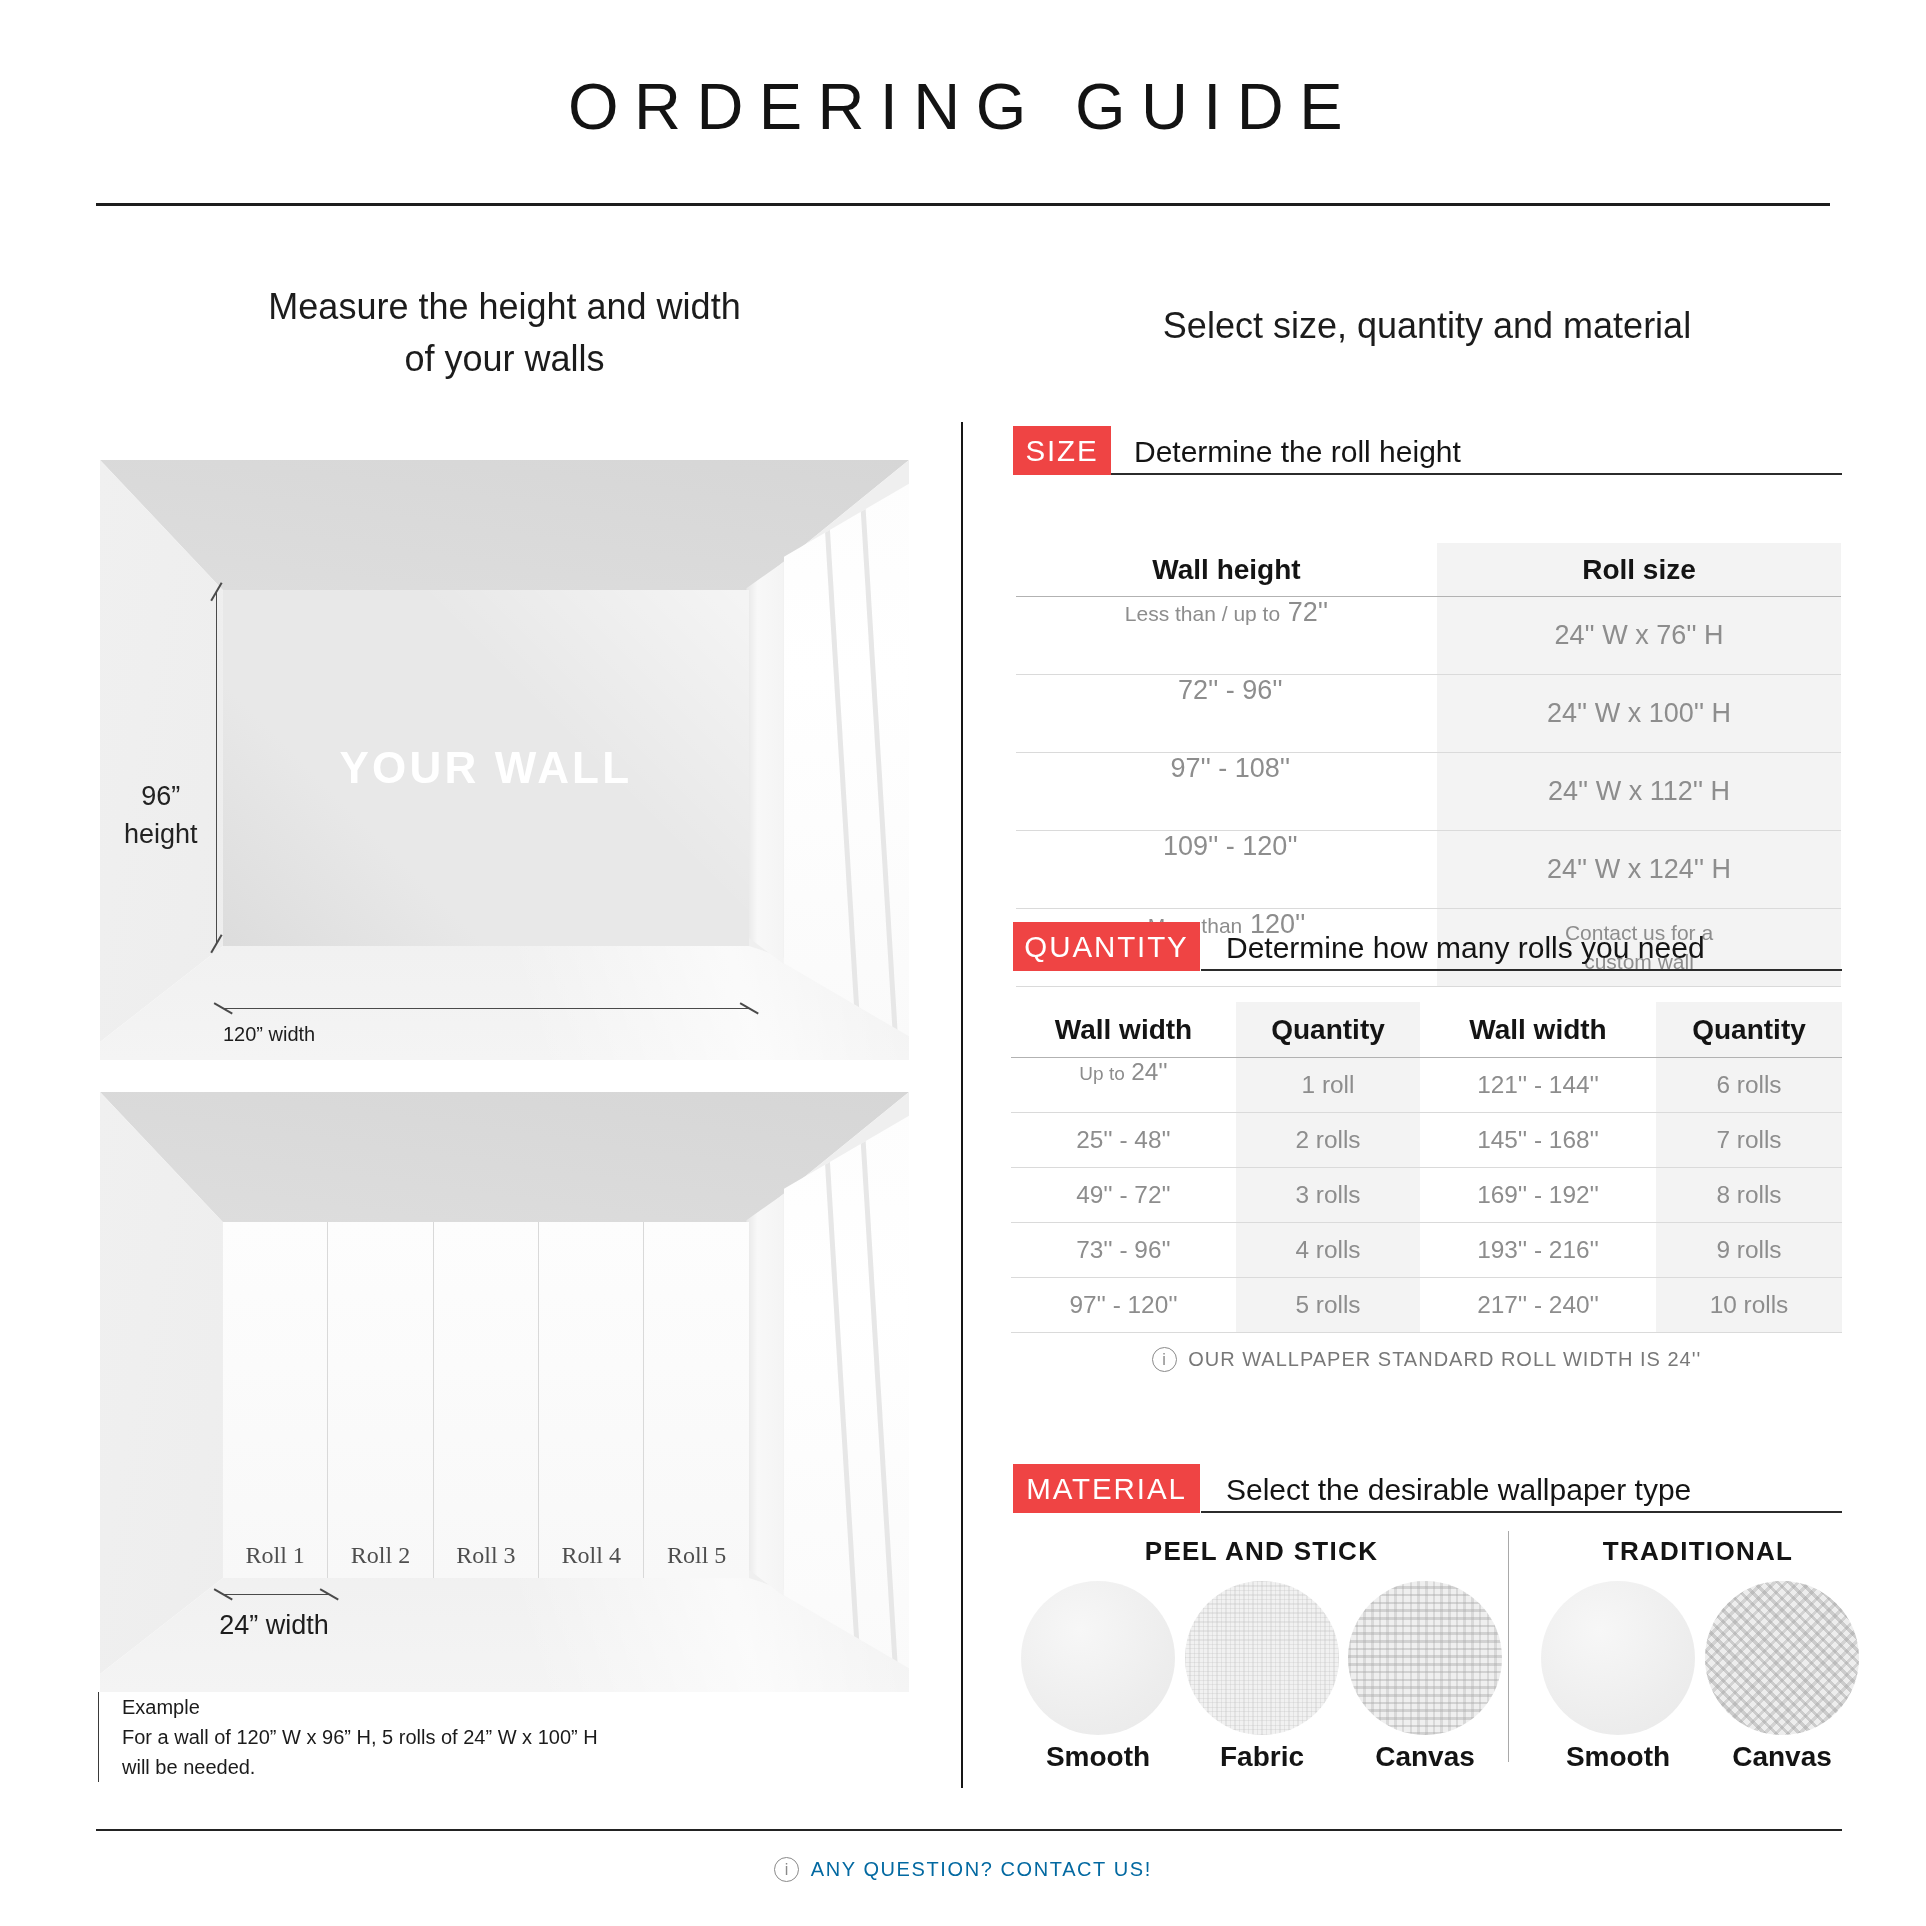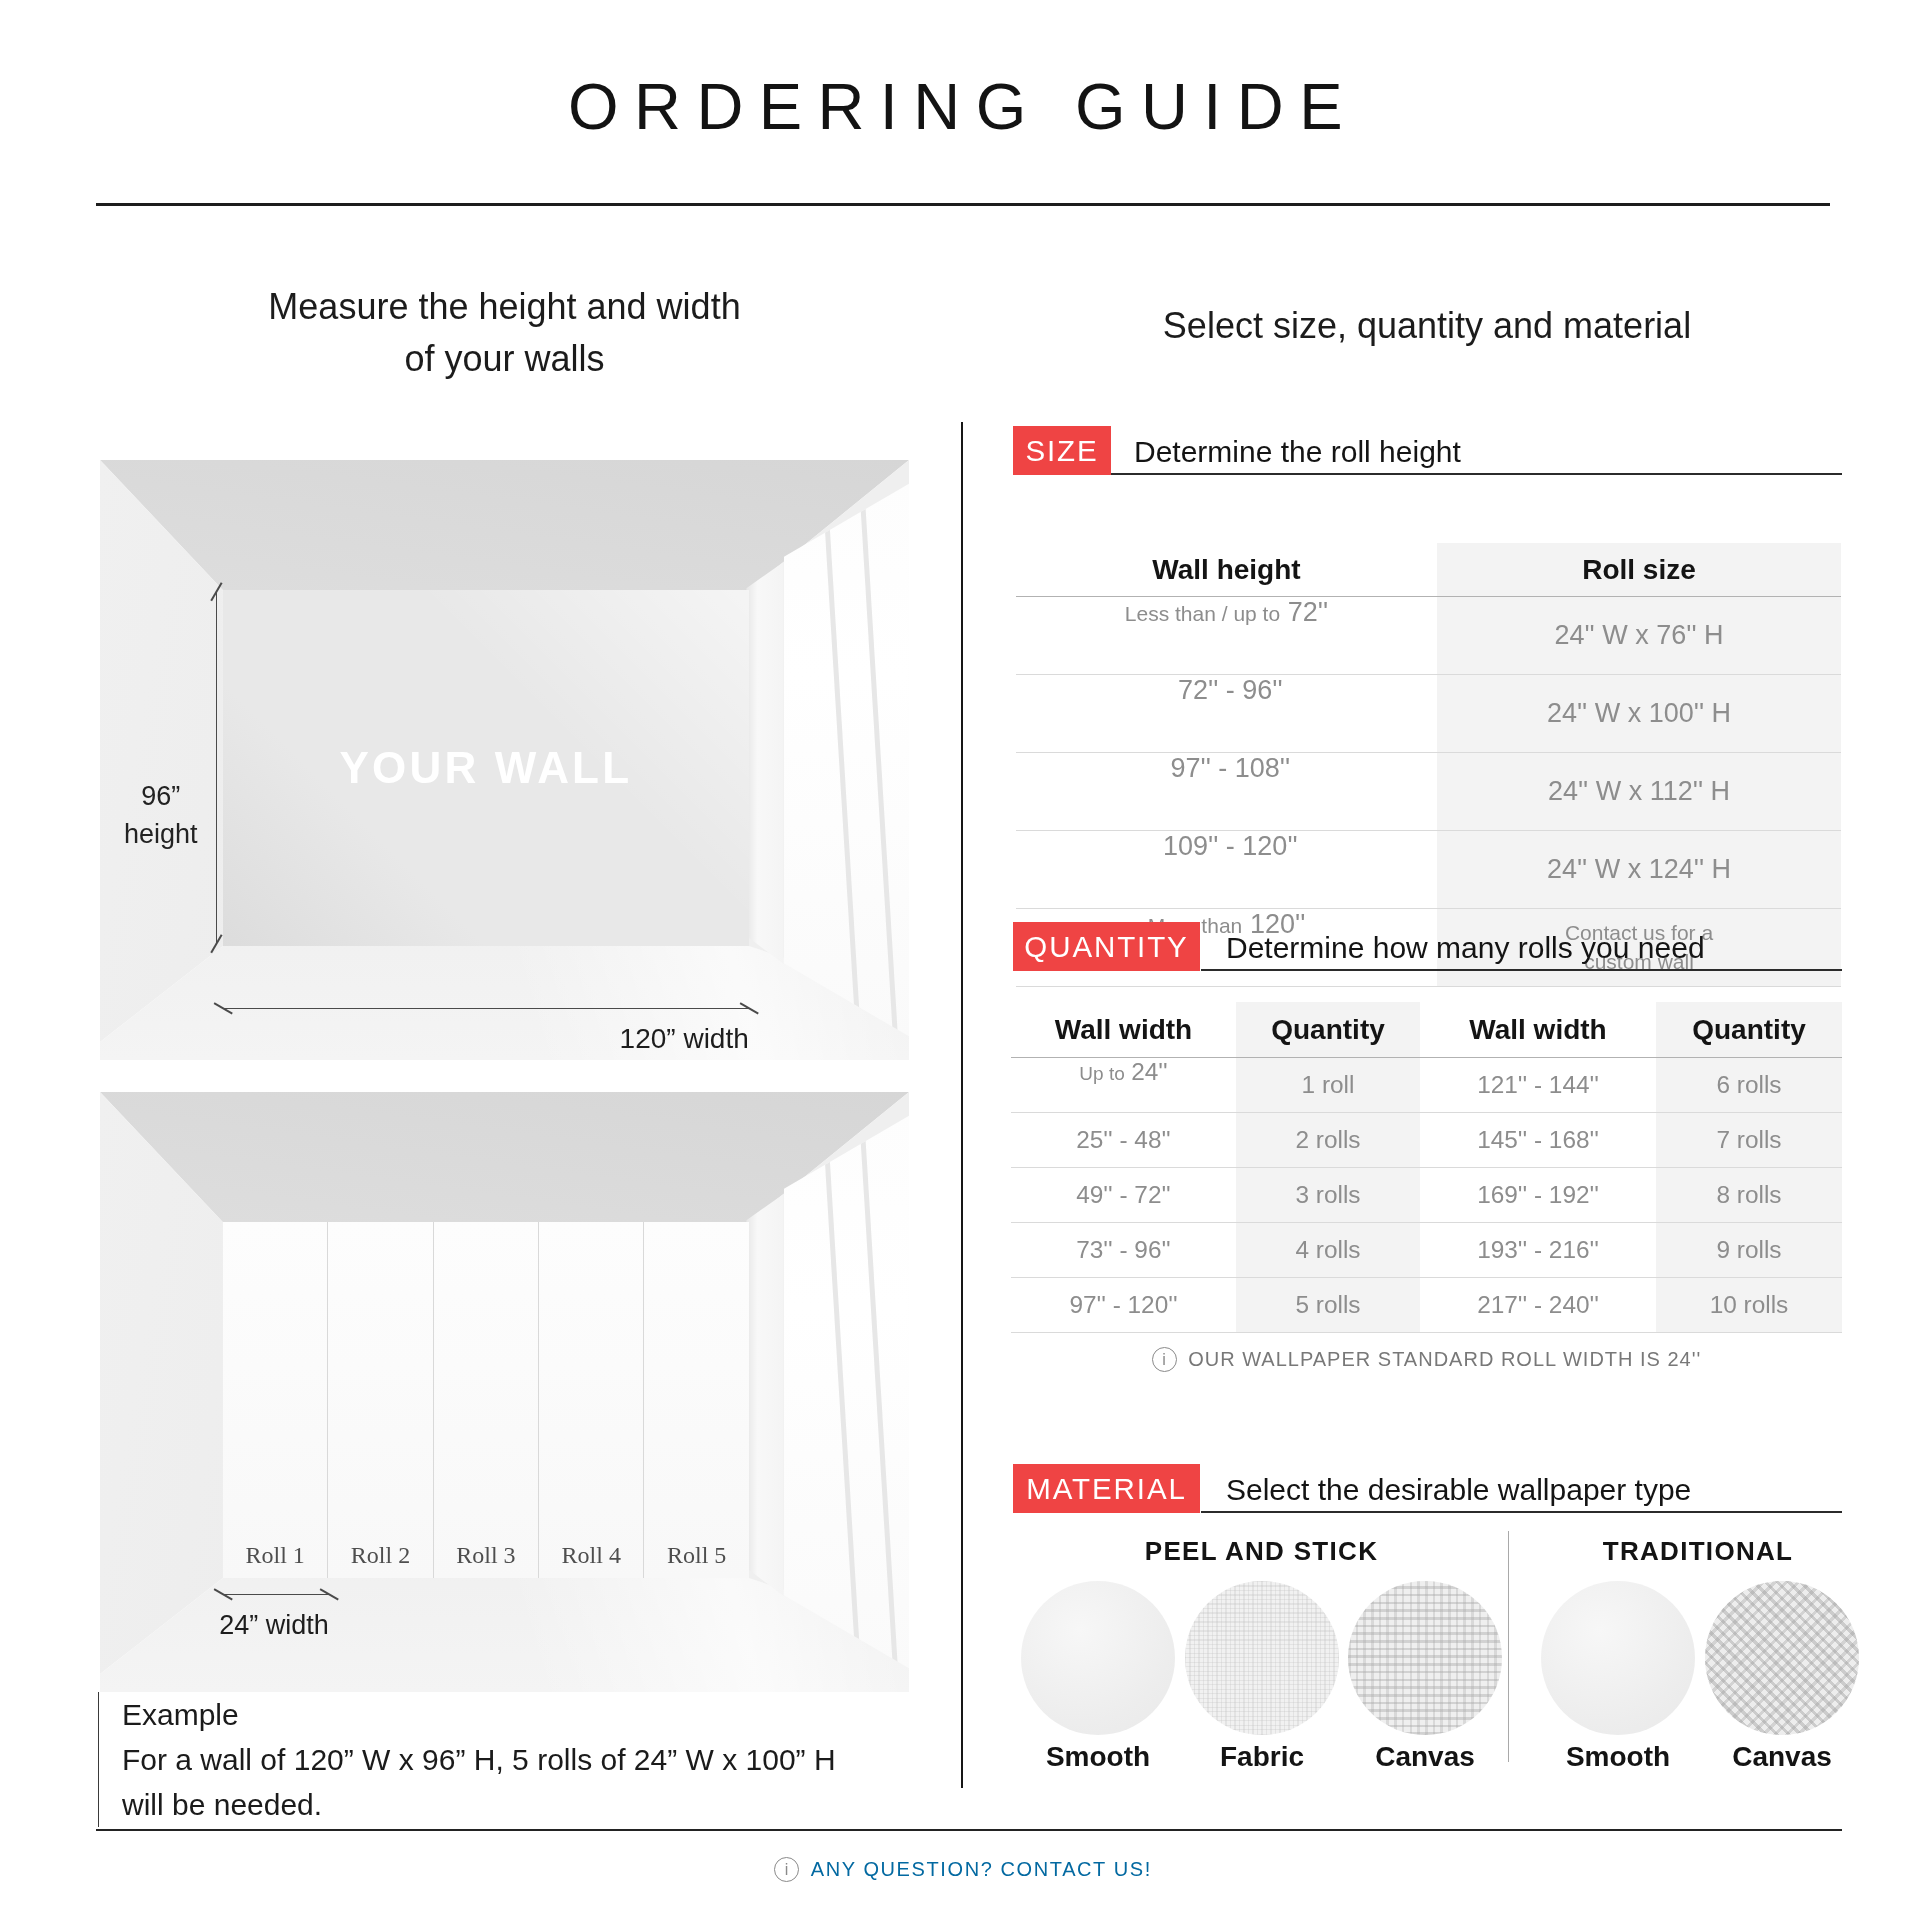--- a/index.html
+++ b/index.html
@@ -63,28 +63,28 @@
   .dim.v::before{left:-9.6px;top:-1.3px;width:20.5px;height:1.9px;transform:rotate(-60deg);}
   .dim.v::after{left:-9.6px;bottom:-1.3px;width:20.5px;height:1.9px;transform:rotate(-60deg);}
   .dim.h::before{left:-1.3px;top:-9.6px;width:1.9px;height:20.5px;transform:rotate(-60deg);}
   .dim.h::after{right:-1.3px;top:-9.6px;width:1.9px;height:20.5px;transform:rotate(-60deg);}
   .dim-v1{left:14.3%;top:22%;height:58.6%;}
   .dim-h1{left:15.2%;top:91.3%;width:65%;}
   .dim-h2{left:15.2%;top:83.6%;width:13%;}
   .height-label{position:absolute;left:1.5%;top:53%;width:12%;text-align:center;
                 font-size:27px;line-height:1.4;color:#222;}
   .height-label span{display:block;}
-  .width-label1{position:absolute;left:15.2%;top:93.8%;width:65%;text-align:right;
-                font-size:28px;color:#1d1d1d;}
+  .width-label1{position:absolute;left:15.2%;top:93.8%;width:65%;text-align:left;
+                font-size:20px;color:#1d1d1d;}
   .width-label2{position:absolute;left:9%;top:86.3%;width:25%;text-align:center;
                 font-size:27px;color:#1d1d1d;}
 
   
   .example{position:absolute;left:98px;top:1692px;width:822px;border-left:1.9px solid #3a3a3a;
-           padding-left:23px;font-size:30px;line-height:1.5;color:#1b1b1b;}
+           padding-left:23px;font-size:20px;line-height:1.5;color:#1b1b1b;}
 
   
   .badge{position:absolute;background:#ef4444;color:#fff;display:flex;align-items:center;
          justify-content:center;font-size:29.5px;letter-spacing:1.9px;height:49px;}
   .badge.size{left:1013px;top:426px;width:98px;}
   .badge.qty{left:1013px;top:922px;width:187px;}
   .badge.mat{left:1013px;top:1464px;width:187px;}
   .sec-title{position:absolute;font-size:30px;color:#141414;}
   .sec-title.size{left:1134px;top:435px;}
   .sec-title.qty{left:1226px;top:931px;}

